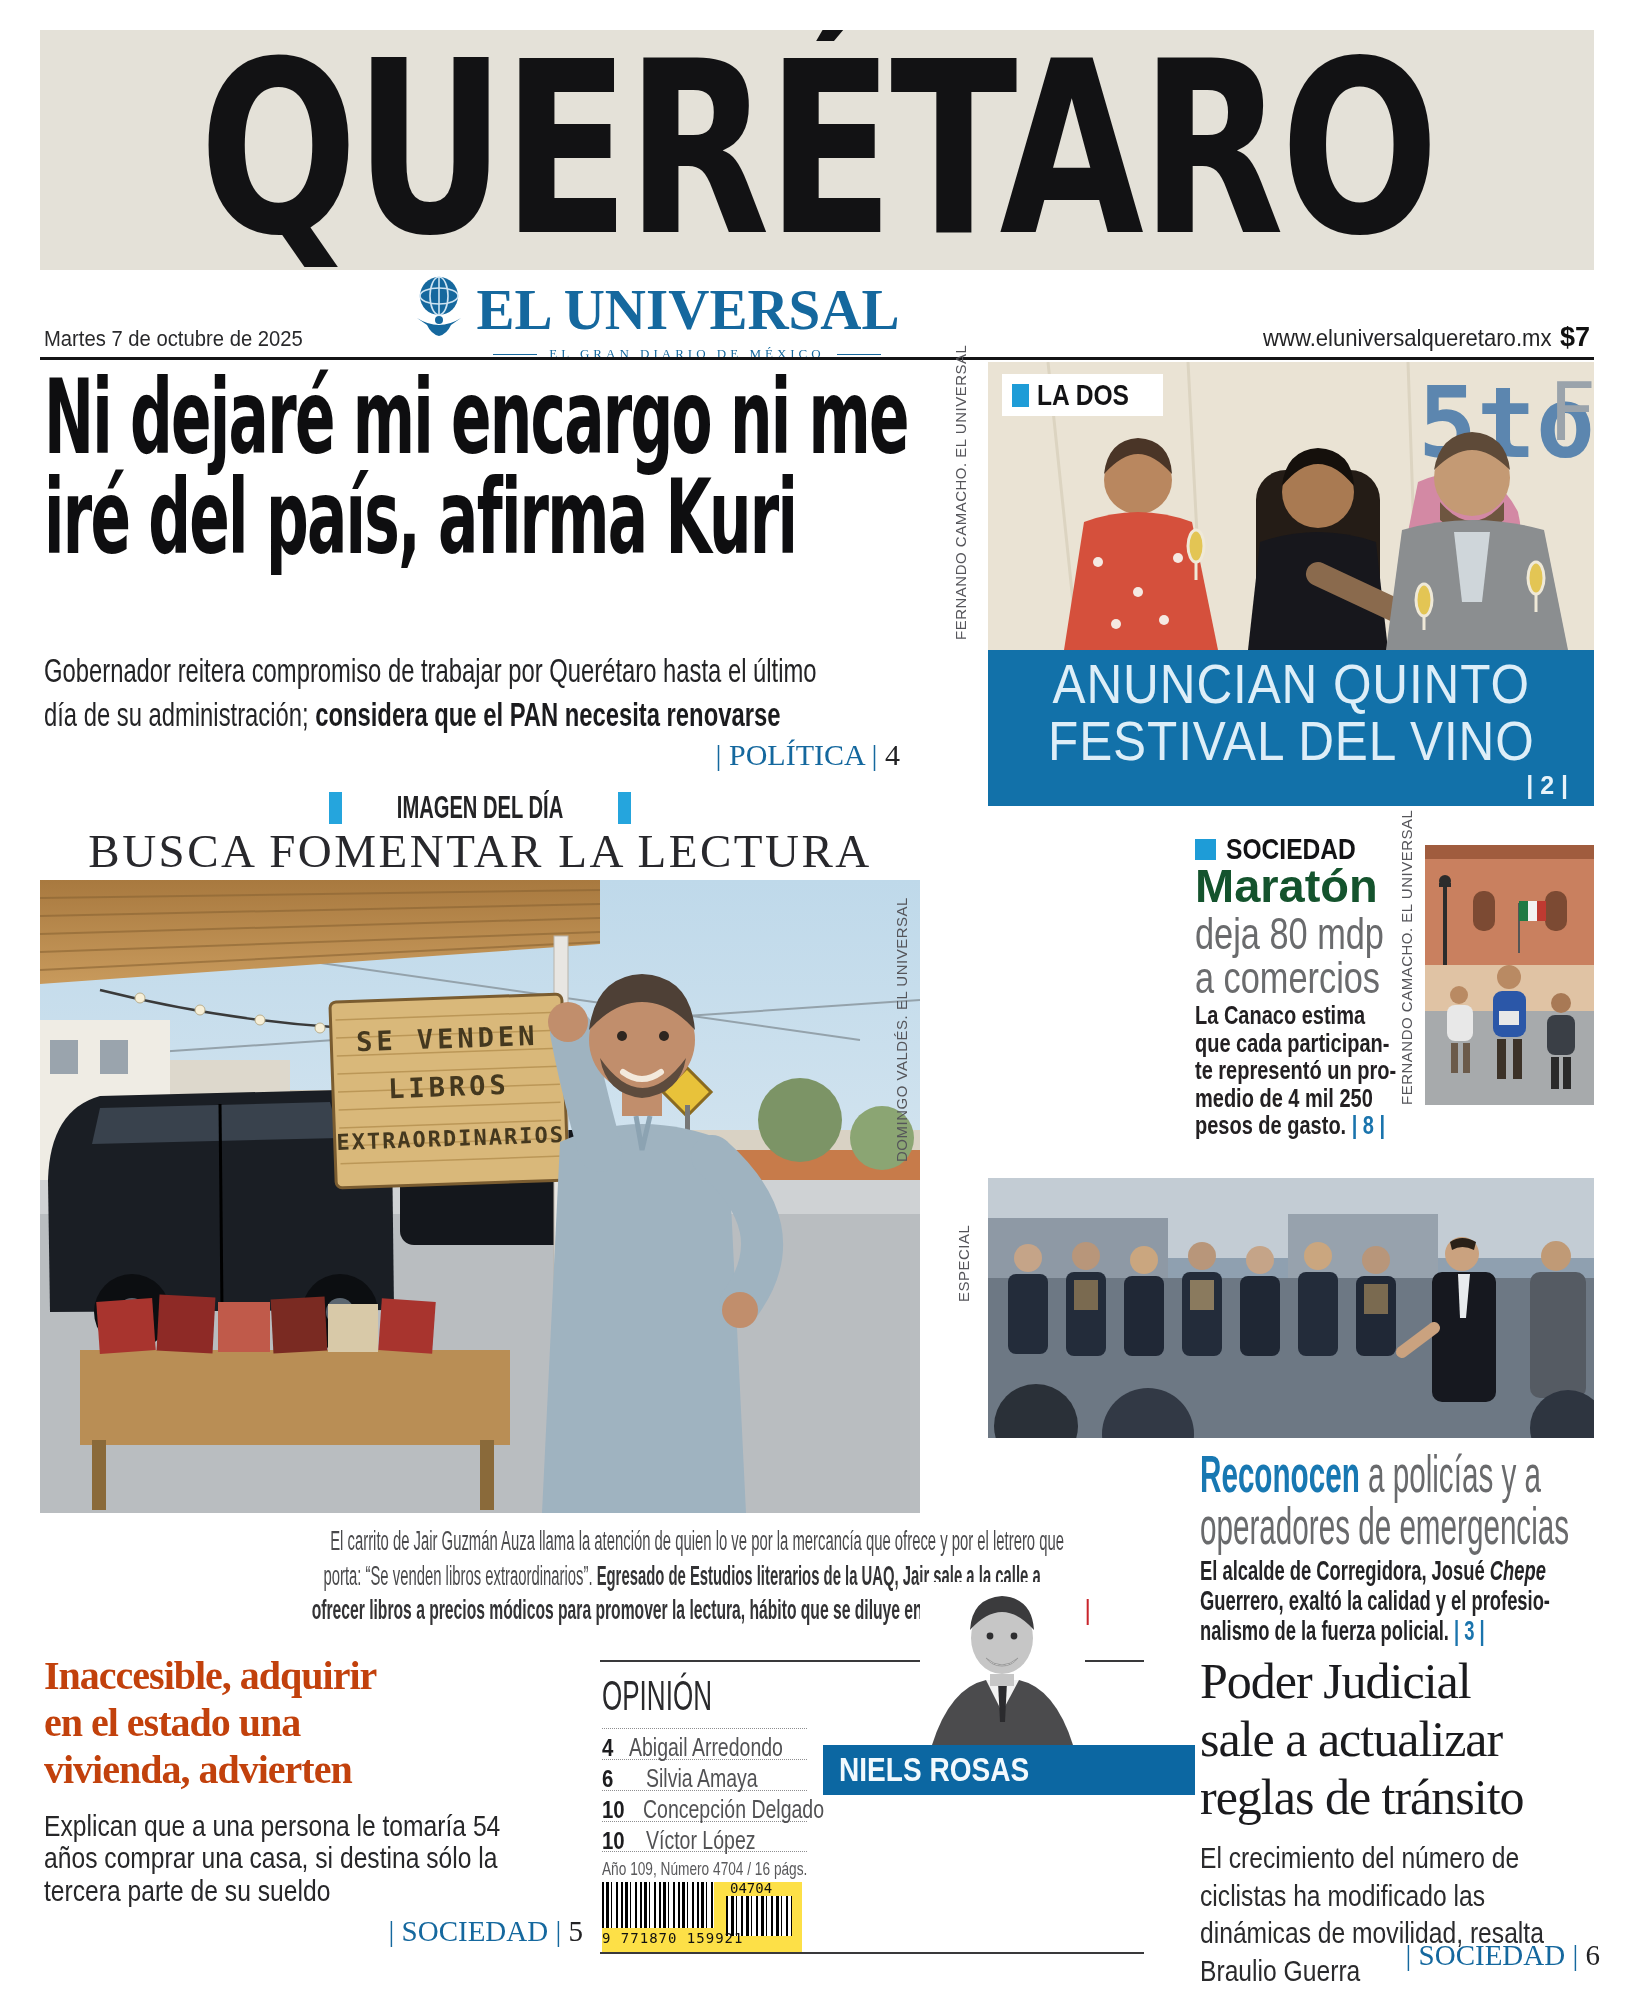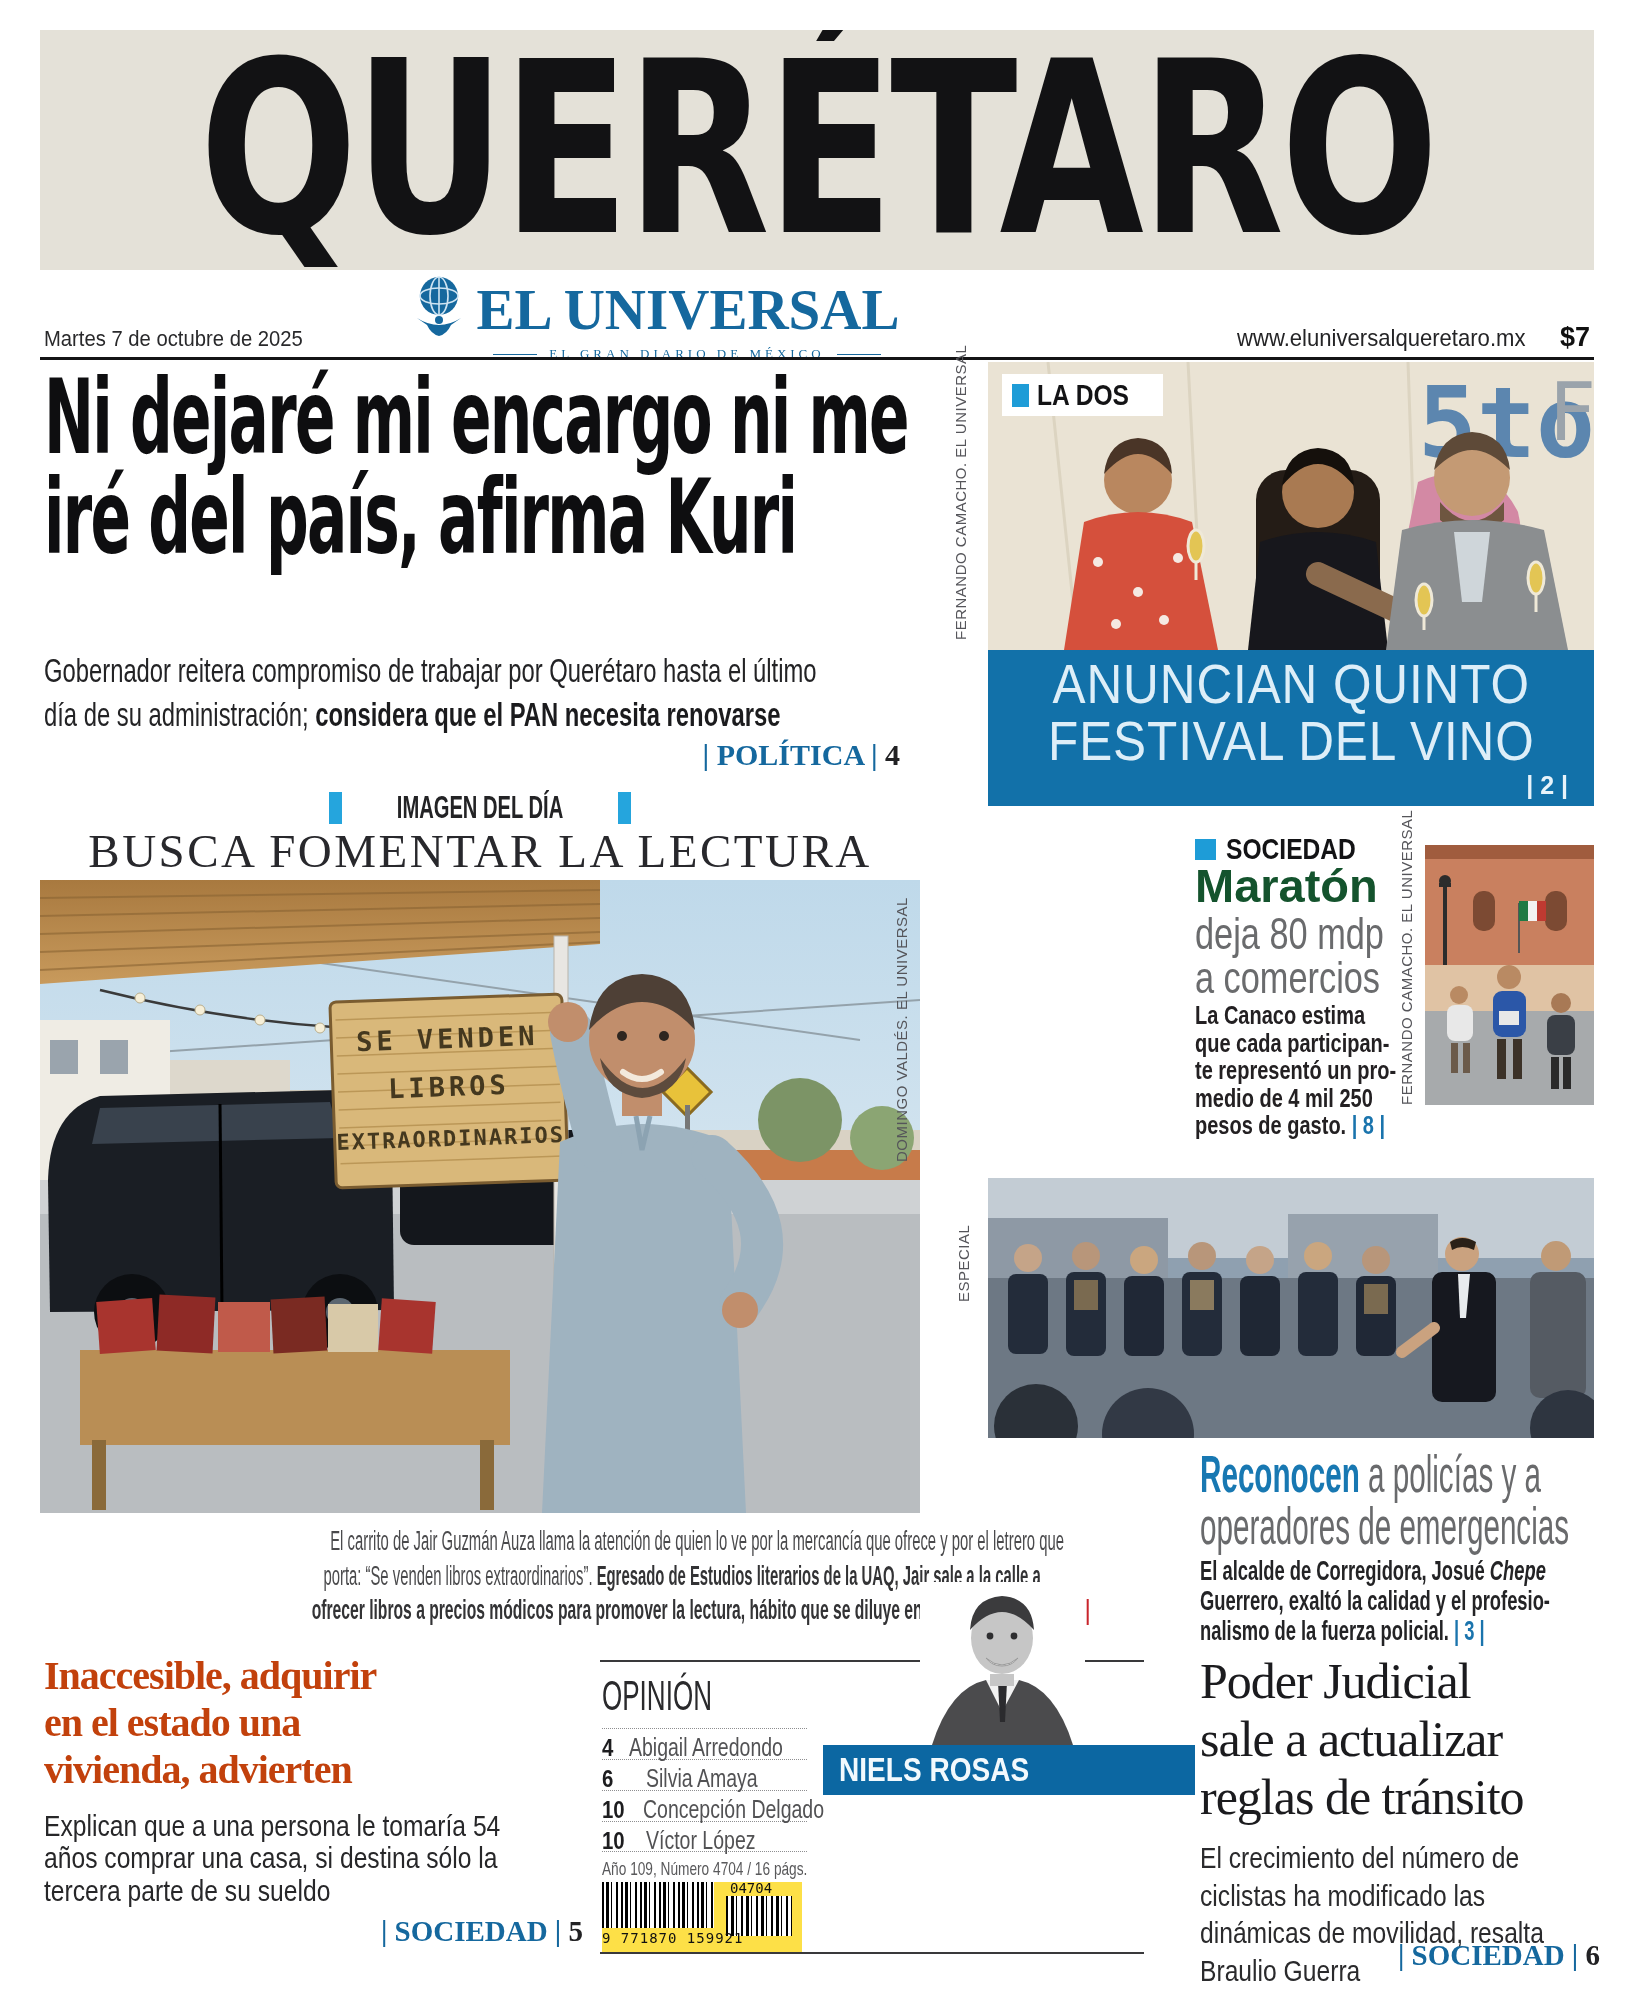--- a/index.html
+++ b/index.html
@@ -12,33 +12,33 @@
   .mast-band { left:40px; top:30px; width:1554px; height:240px; background:#e4e1d8; text-align:center; overflow:hidden; }
   .mast-title { display:inline-block; font-family:"DejaVu Sans", sans-serif; font-weight:bold; font-size:212px;
     letter-spacing:-4px; color:#121214; line-height:240px; transform:scale(.88,1.13); transform-origin:center center; white-space:nowrap; }
   .logo-block { left:420px; top:274px; width:470px; text-align:center; }
   .logo-row { display:flex; align-items:center; justify-content:center; gap:10px; }
   .logo-name { font-family:"Liberation Serif", serif; font-weight:bold; font-size:57px; color:#15689e; letter-spacing:0px; white-space:nowrap; }
   .logo-tagline { display:flex; align-items:center; justify-content:center; gap:12px; margin-top:2px; margin-left:64px;
     font-family:"Liberation Serif", serif; font-size:13px; letter-spacing:4px; color:#15689e; white-space:nowrap; }
   .logo-tagline::before, .logo-tagline::after { content:""; width:44px; border-top:1px solid #15689e; }
   .issue-date { left:44px; top:326px; font-size:22px; color:#29292b; transform:scaleX(.92); transform-origin:left top; white-space:nowrap; }
-  .site-price { right:44px; top:322px; display:flex; gap:34px; align-items:baseline; }
+  .site-price { right:44px; top:322px; display:flex; gap:8px; align-items:baseline; }
   .site-url { font-size:24px; color:#242426; transform:scaleX(.92); transform-origin:right top; white-space:nowrap; }
   .price { font-size:27px; font-weight:bold; color:#111; }
   .top-rule { left:40px; top:357px; width:1554px; height:3px; background:#141416; }
 
   
   .lead-headline { left:44px; top:368px; width:880px; color:#0e0e10; }
   .lead-headline .hl { display:block; font-family:"DejaVu Sans", sans-serif; font-weight:bold; font-size:103px;
     line-height:.97; letter-spacing:-3px; white-space:nowrap; transform:scaleX(.58); transform-origin:left top; }
   .subhead { left:44px; top:648px; width:880px; font-size:34px; color:#232325; }
   .subhead .sl { display:block; white-space:nowrap; transform:scaleX(.70); transform-origin:left top; line-height:1.3; }
   .subhead b { color:#1b1b1d; }
-  .ref-serif { font-family:"Liberation Serif", serif; font-weight:bold; color:#15689e; }
+  .ref-serif { font-family:"Liberation Serif", serif; font-weight:normal; color:#15689e; }
   .ref-serif .pg { color:#222224; }
   .lead-ref { left:44px; top:738px; width:856px; text-align:right; font-size:30px; }
 
   
   .kicker { left:40px; top:790px; width:880px; display:flex; align-items:center; justify-content:center; gap:10px; }
   .kicker-bar { width:13px; height:32px; background:#25a5dd; }
   .kicker-text { font-size:31px; font-weight:bold; color:#232325; letter-spacing:0px; white-space:nowrap;
     transform:scaleX(.65); transform-origin:center center; }
   .iod-title { left:40px; top:824px; width:880px; text-align:center; font-family:"Liberation Serif", serif;
     font-size:47px; color:#28282c; letter-spacing:2.5px; white-space:nowrap; }

